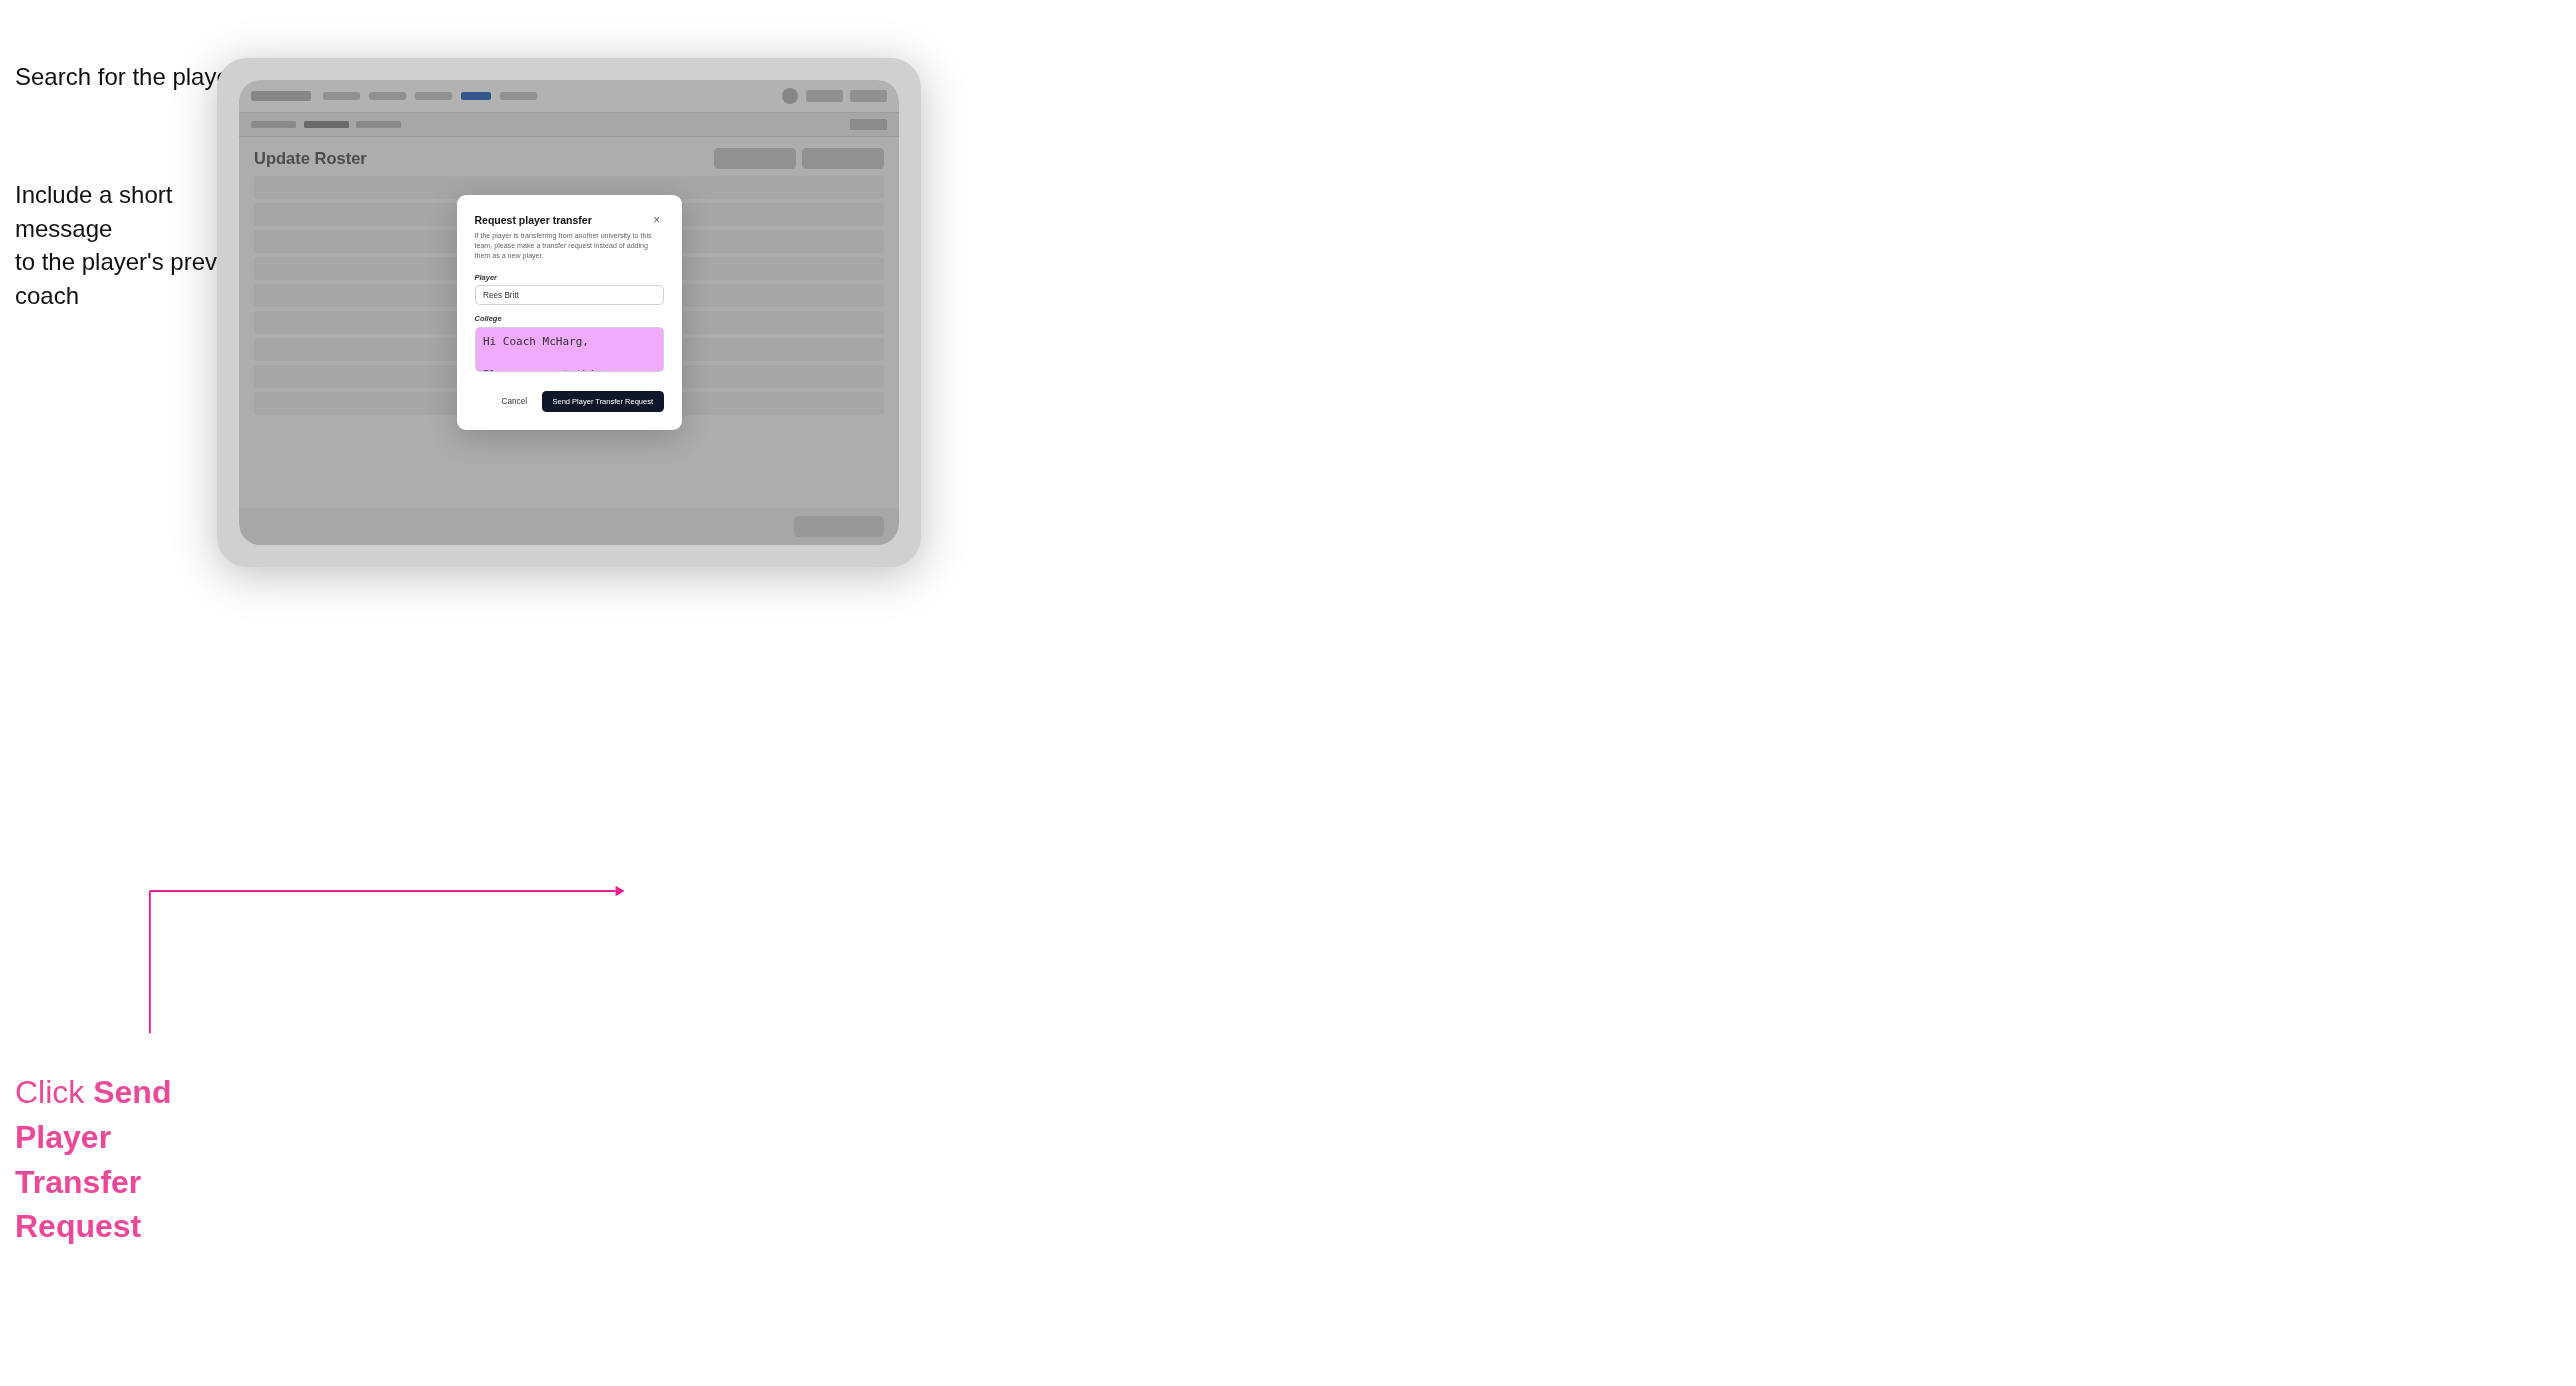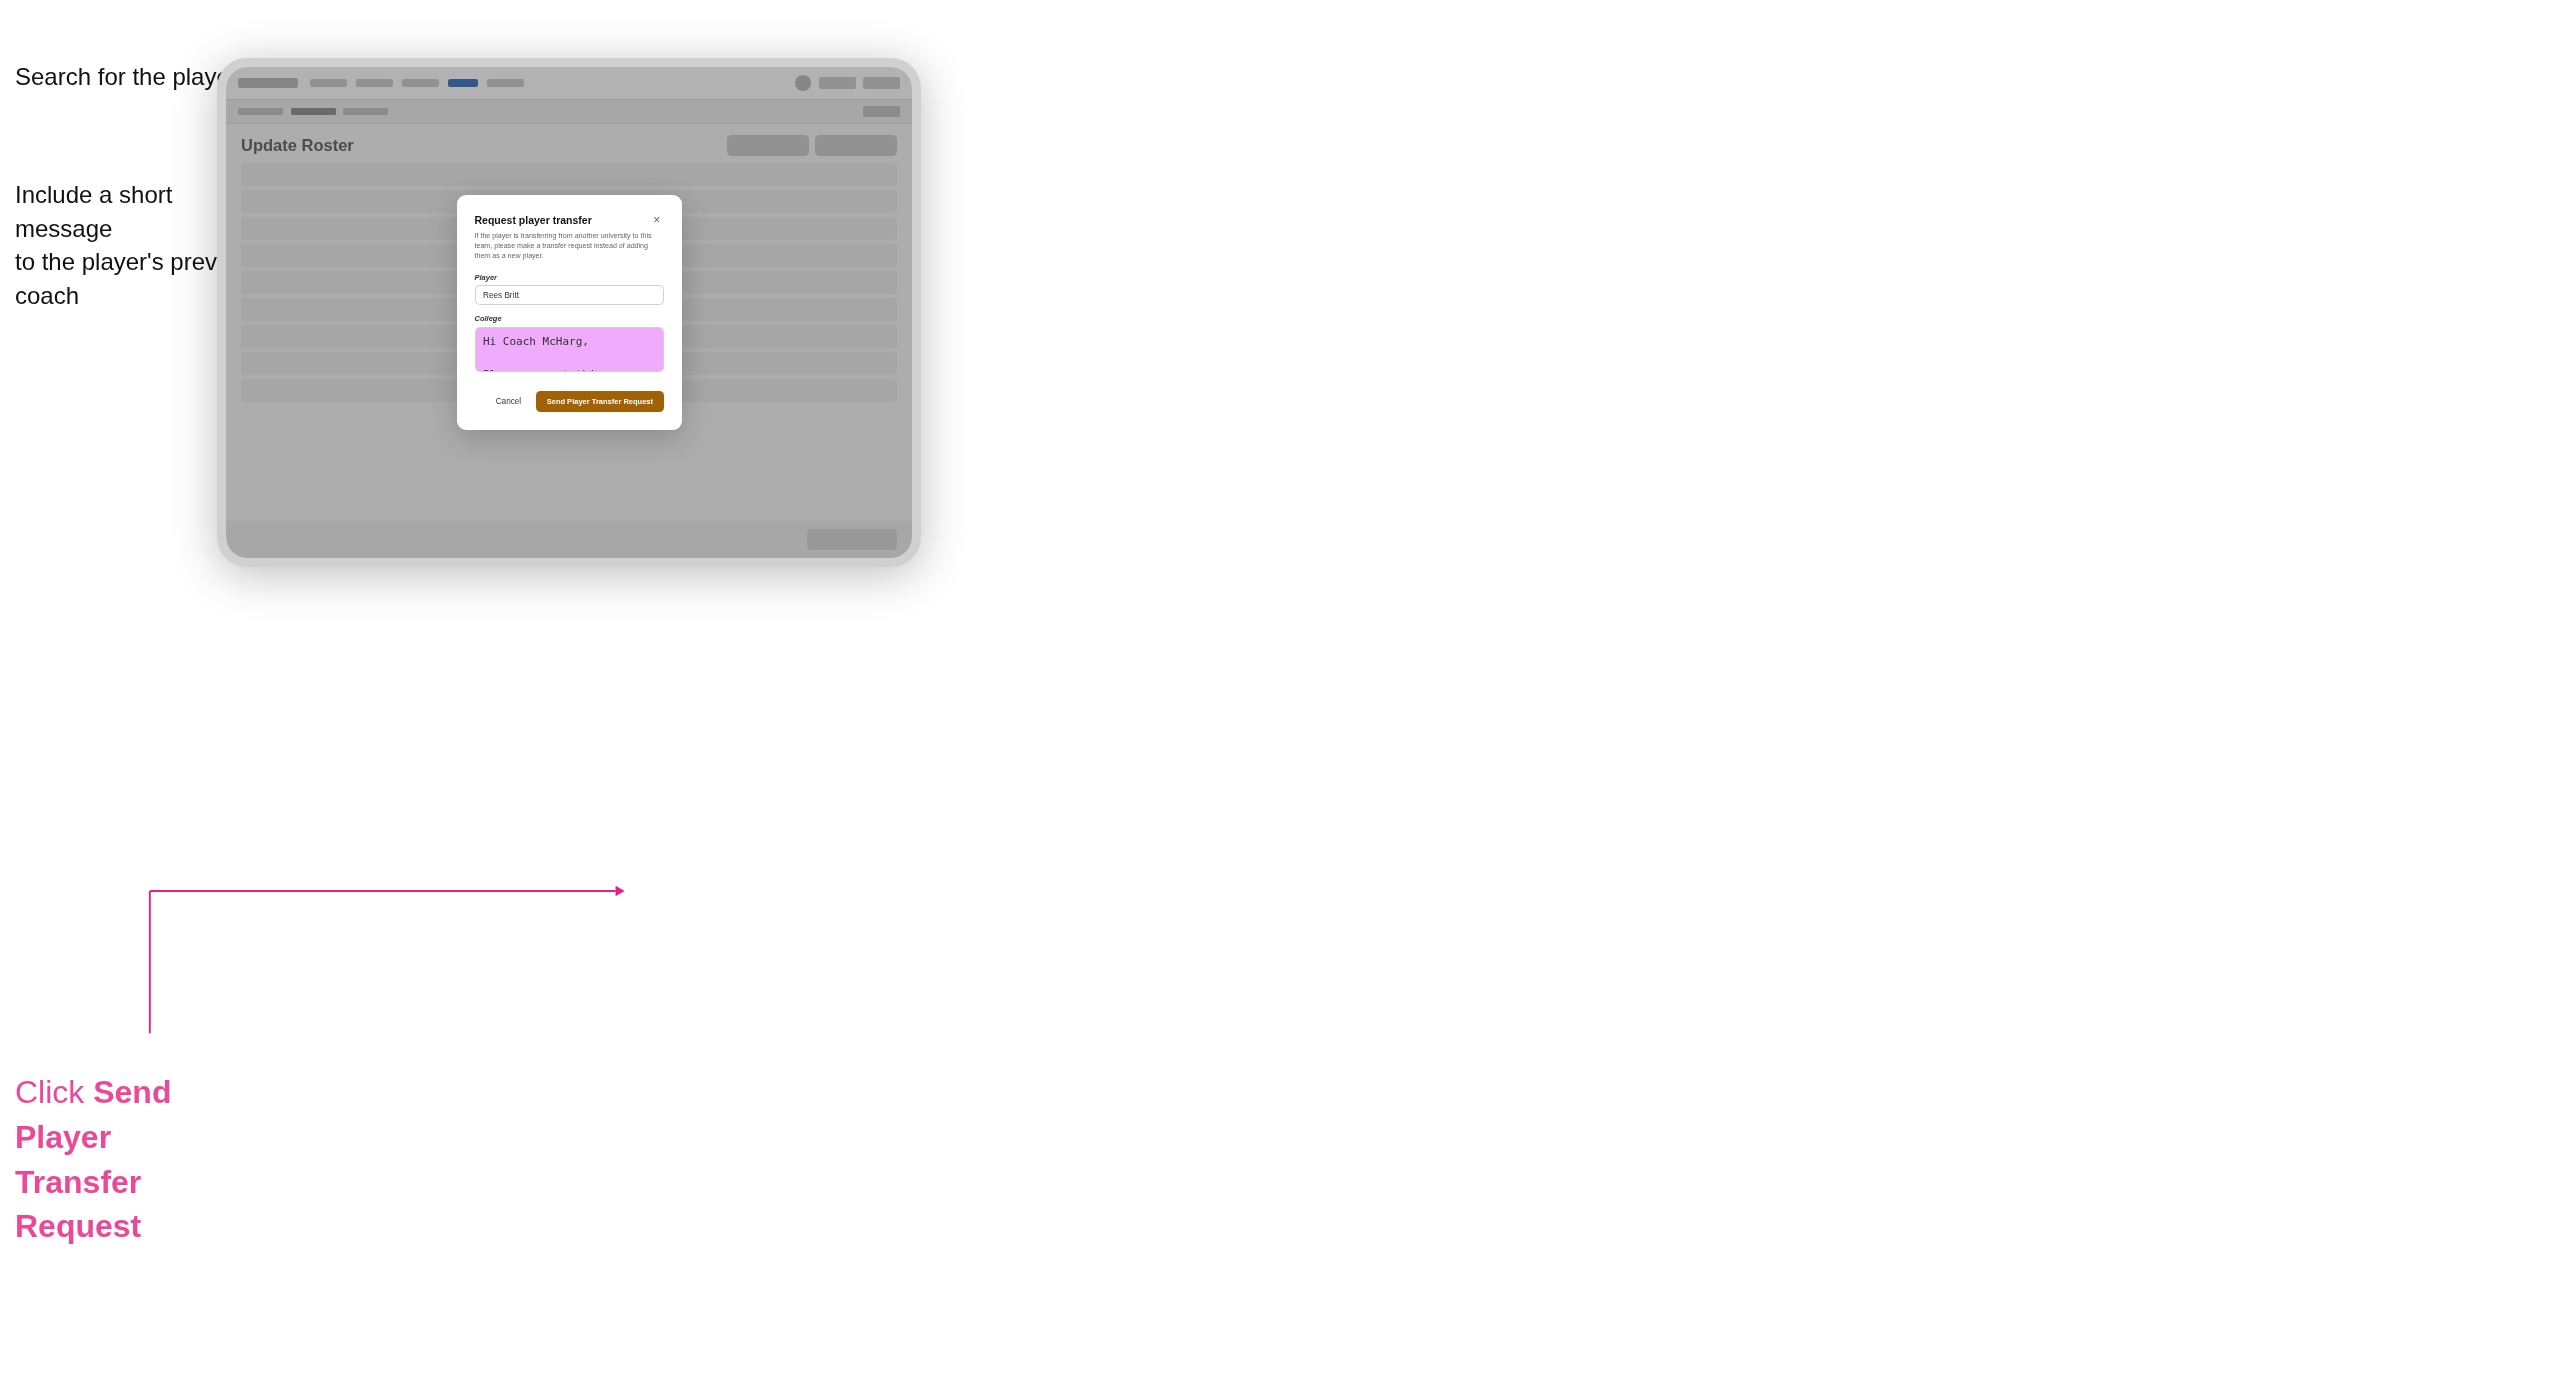--- a/index.html
+++ b/index.html
@@ -56,21 +56,21 @@
 
     
     .tablet {
       position: absolute;
       top: 58px;
       left: 217px;
       width: 704px;
       height: 509px;
       background: #d0d0d0;
       border-radius: 30px;
-      padding: 9px;
+      padding: 22px;
       box-shadow: 0 7.5px 45px rgba(0,0,0,0.25);
     }
     .tablet-screen {
       width: 100%;
       height: 100%;
       background: #f0f0f0;
       border-radius: 21px;
       overflow: hidden;
       position: relative;
     }
@@ -312,26 +312,26 @@
     }
     .btn-cancel {
       background: none;
       border: none;
       font-size: 8.2px;
       color: #333;
       cursor: pointer;
       padding: 4.5px 7.5px;
     }
     .btn-send {
-      background: #a16207;
+      background: #0f172a;
       border: none;
       border-radius: 4.5px;
       color: #fff;
       font-size: 7.5px;
-      font-weight: 700;
+      font-weight: 400;
       padding: 6px 10.5px;
       cursor: pointer;
       white-space: nowrap;
     }
   </style>
 </head>
 <body>
 
 <div class="annotation-search">Search for the player.</div>
 

